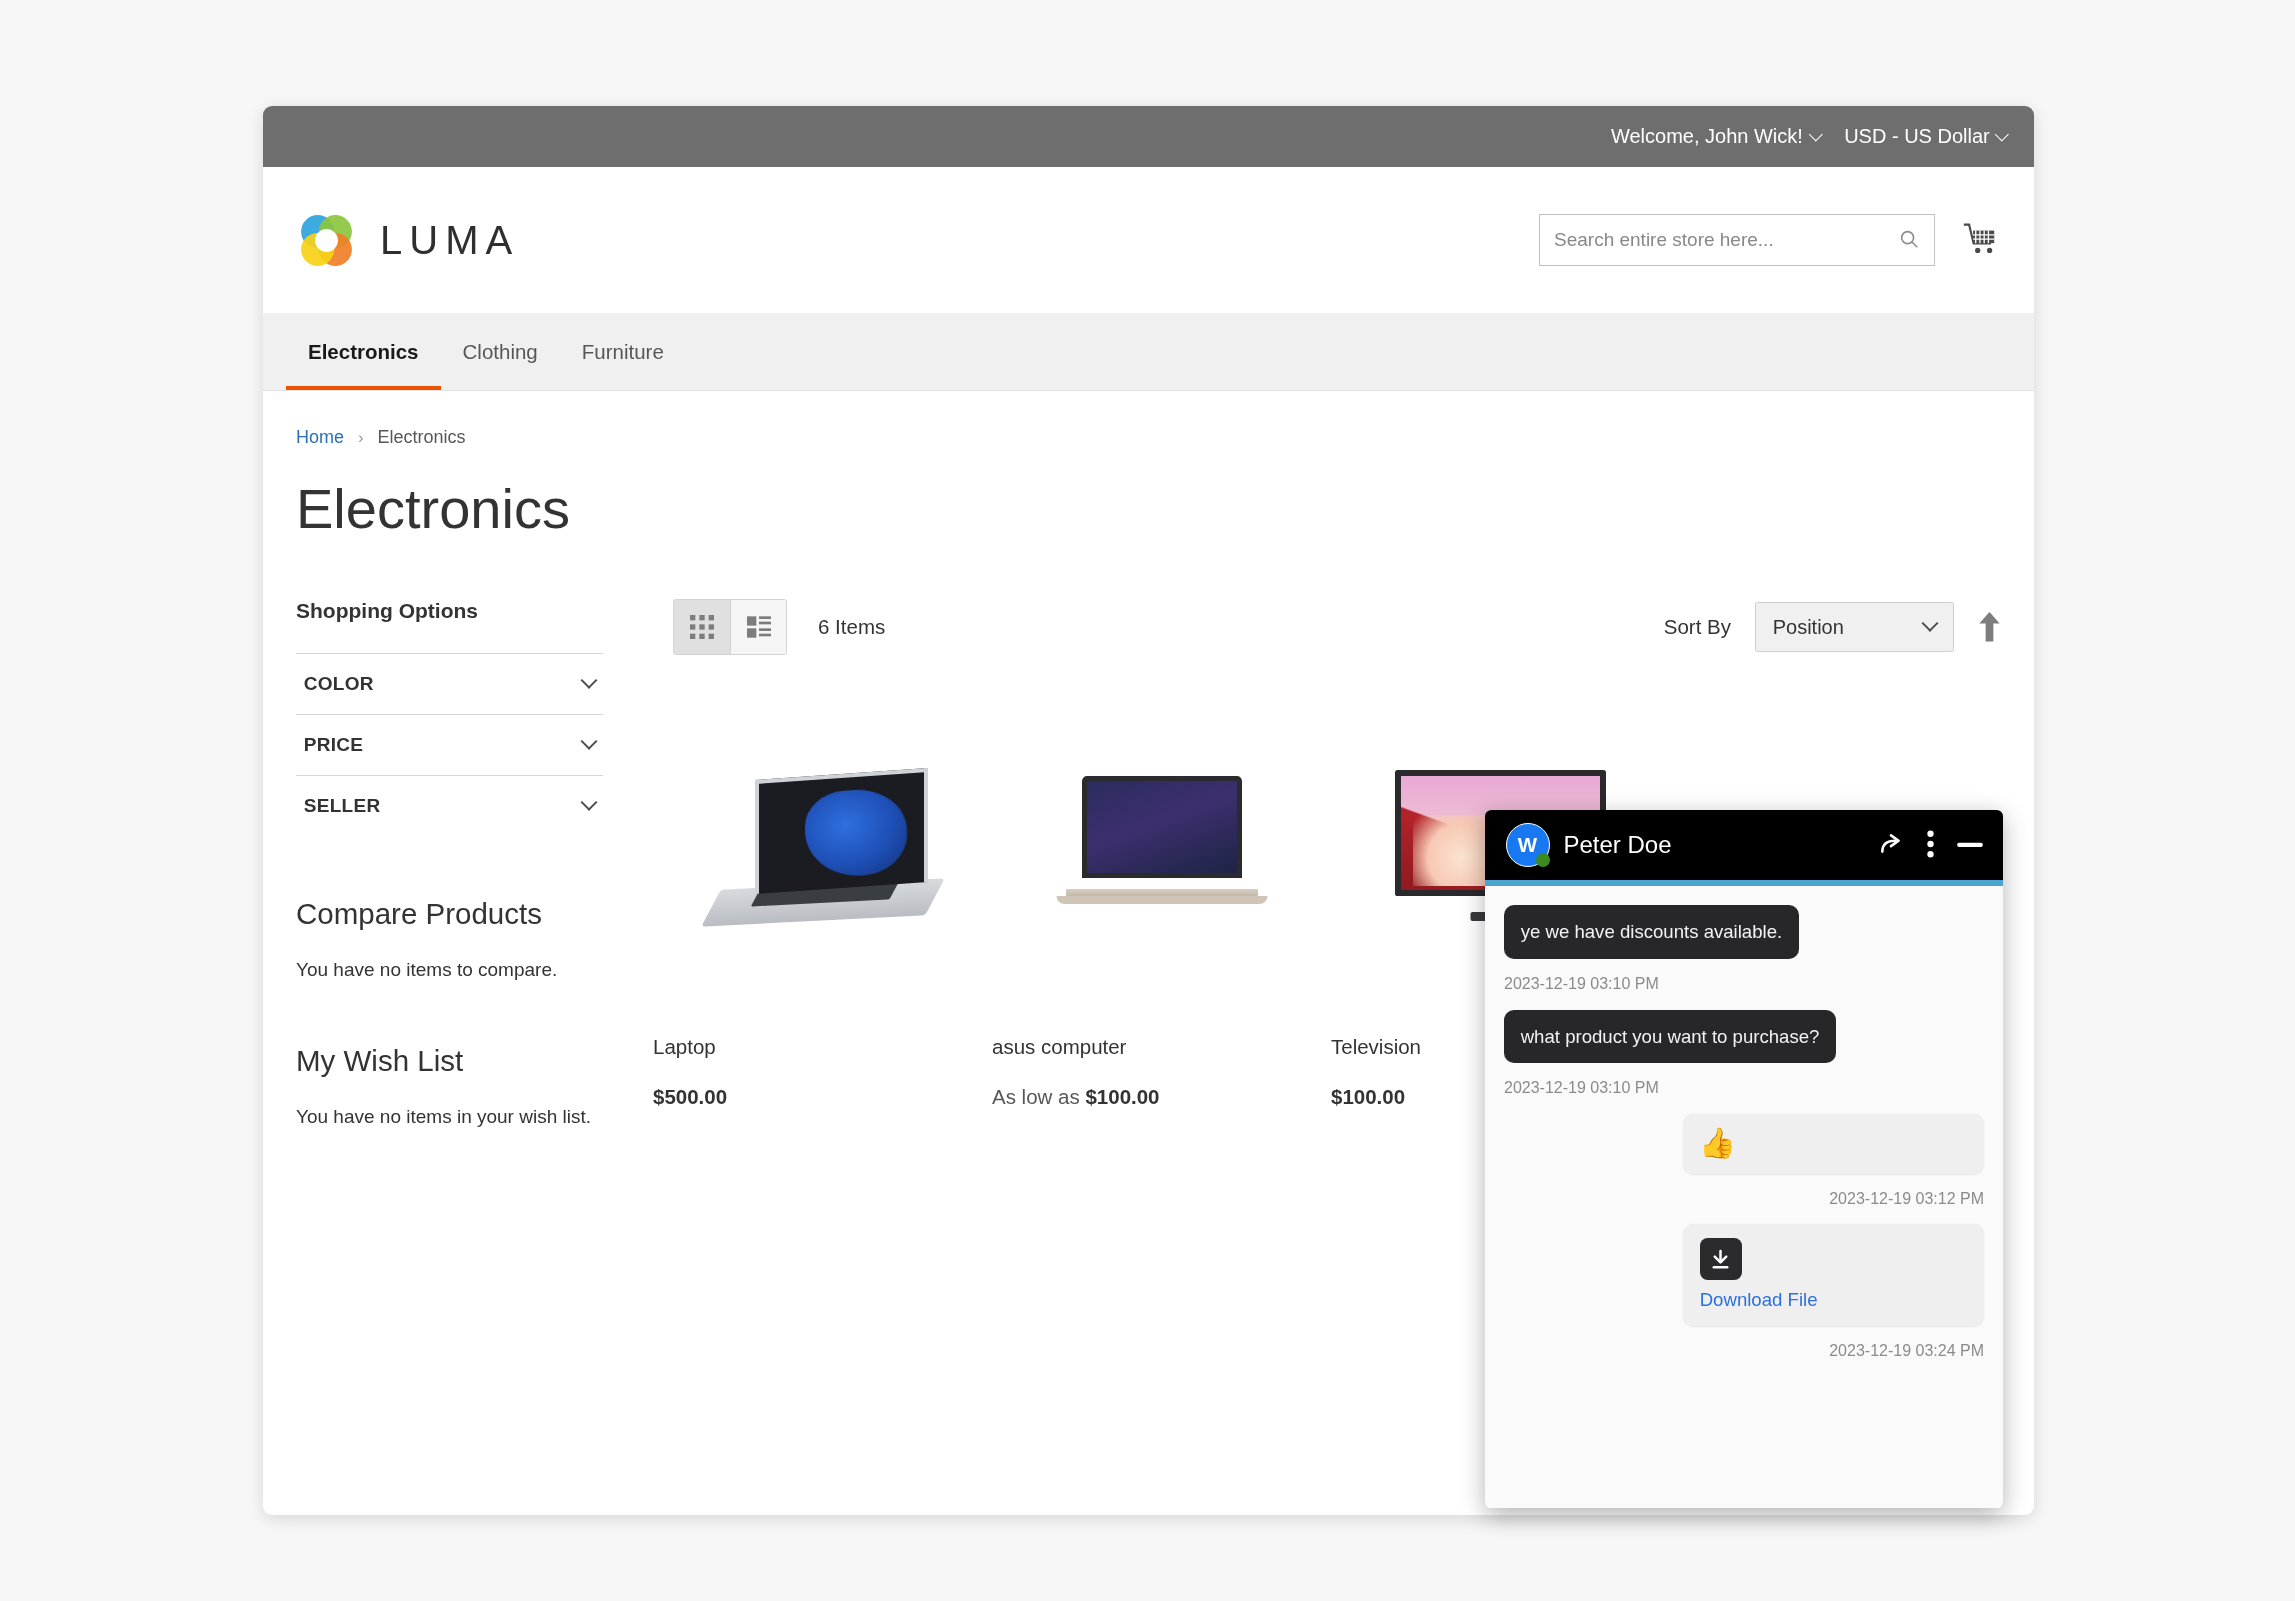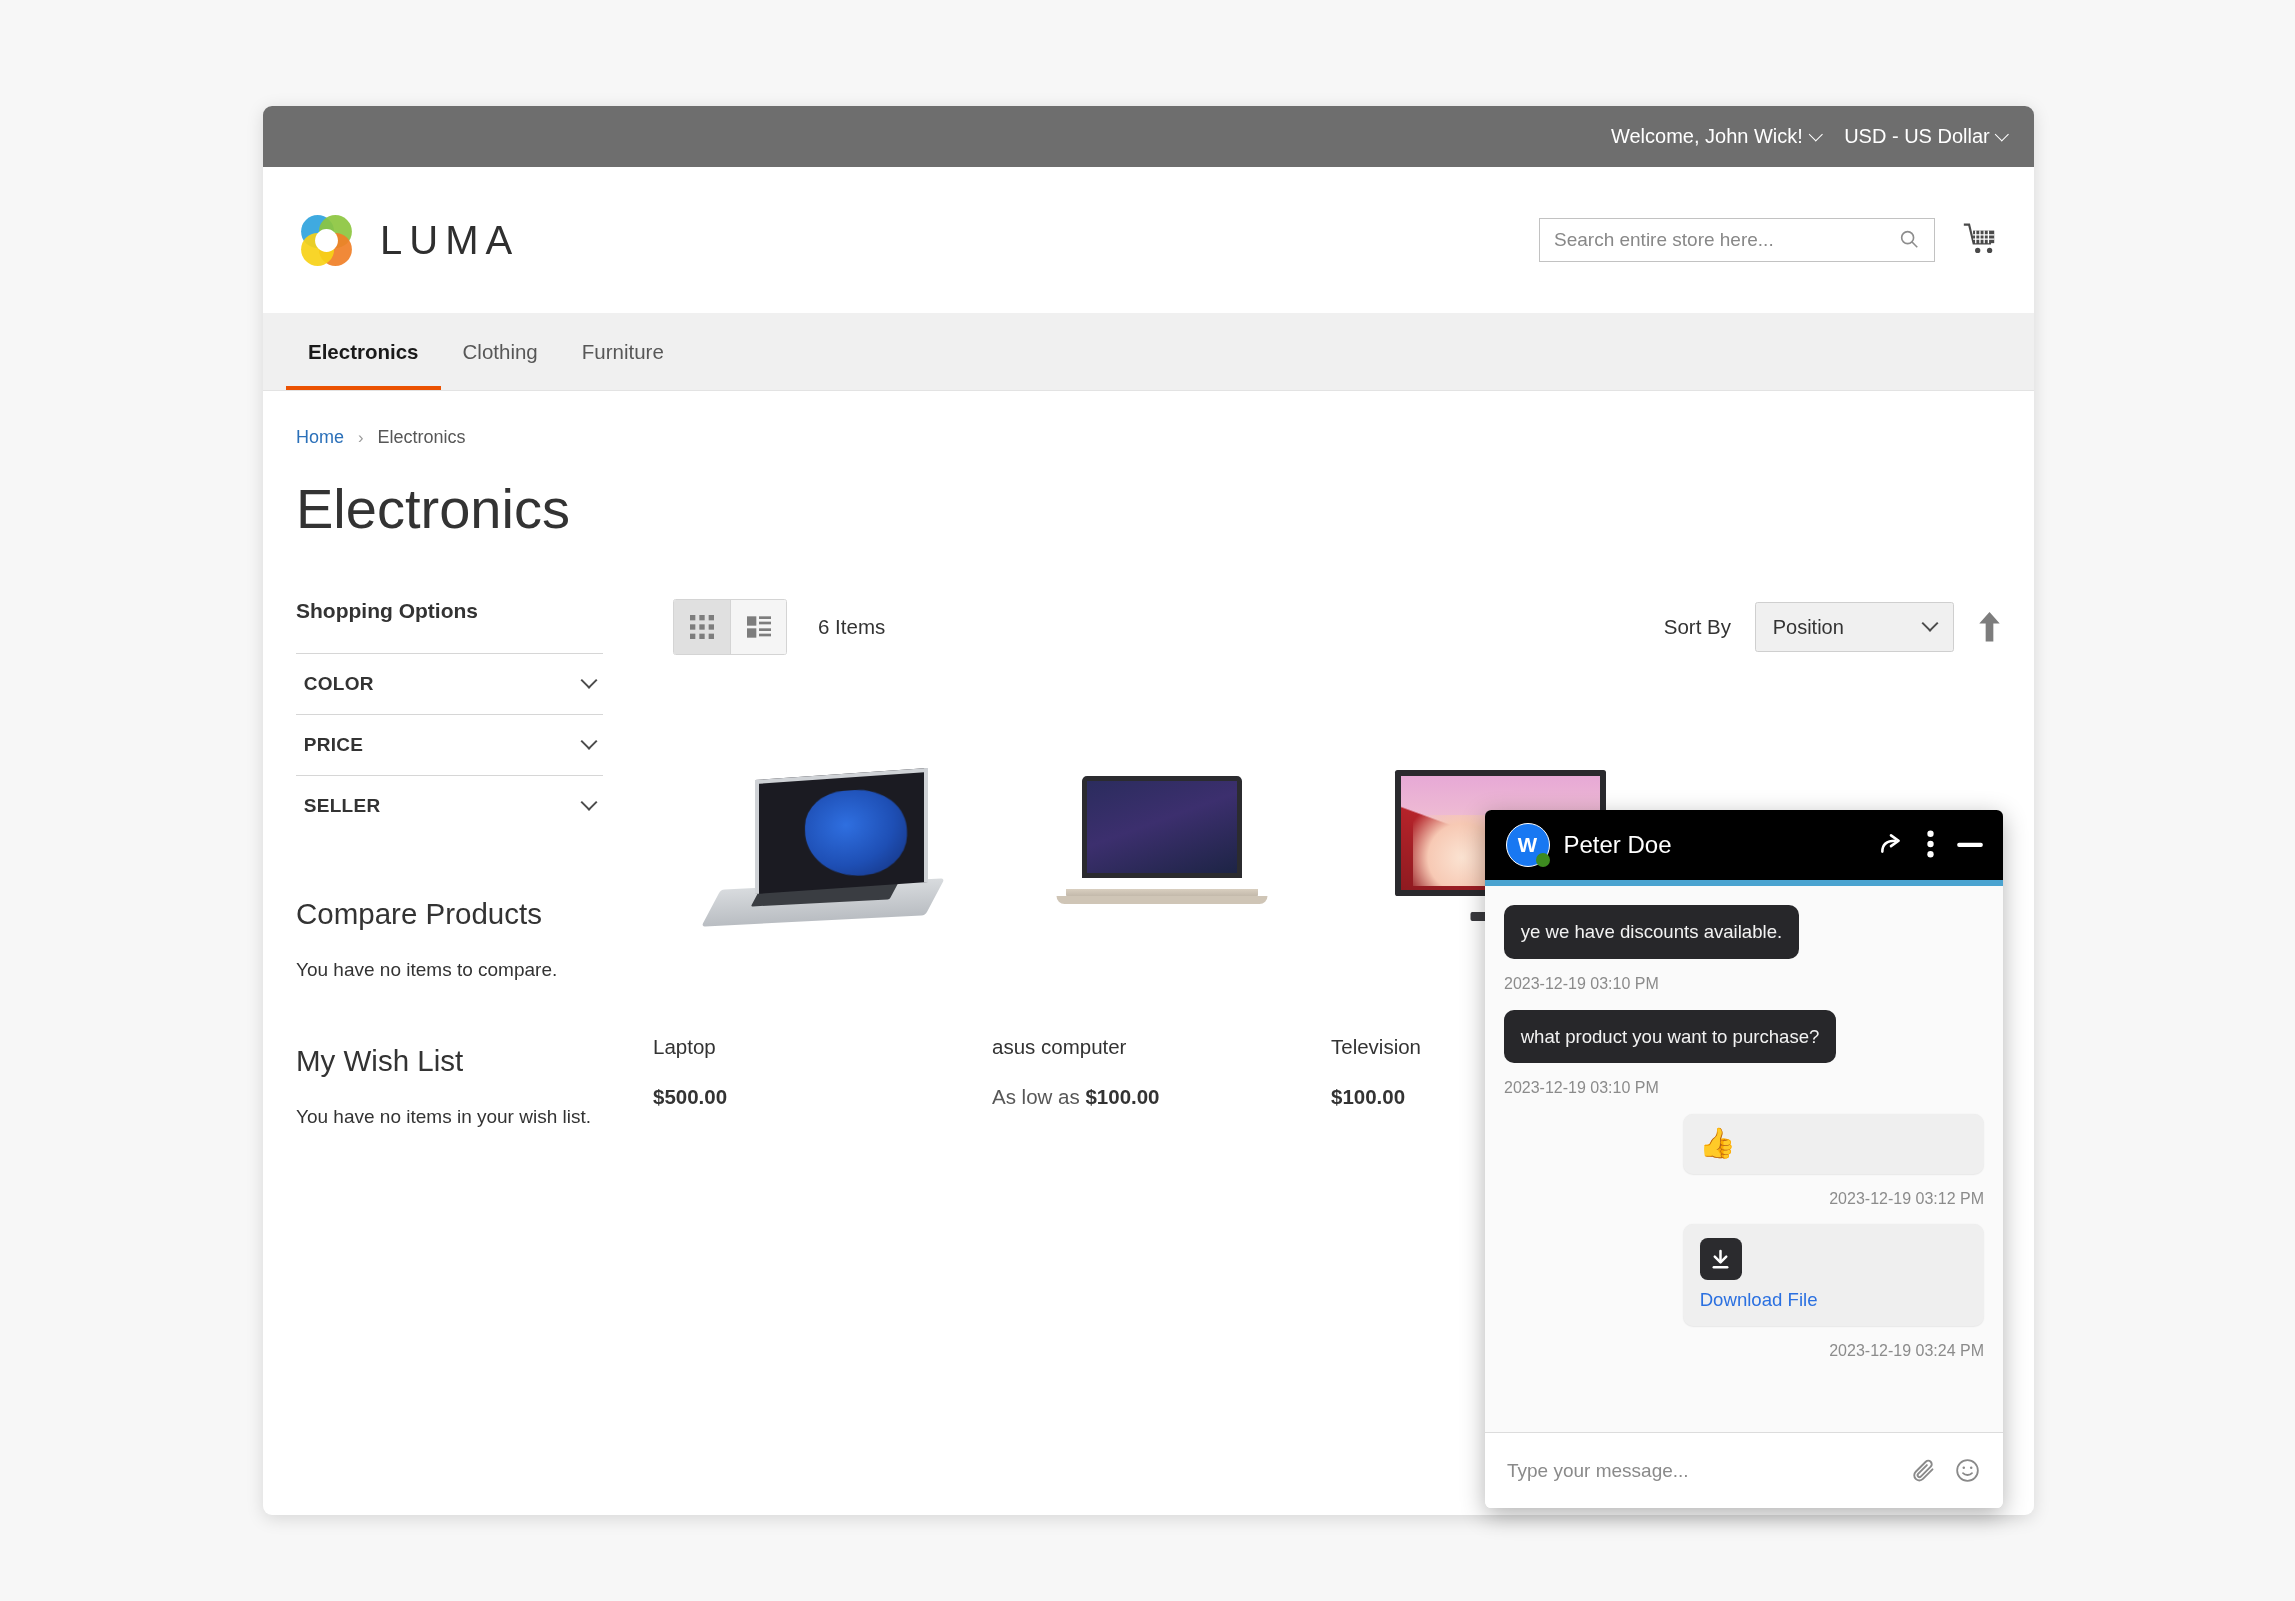--- a/index.html
+++ b/index.html
@@ -66,21 +66,21 @@
   }
   .header-right {
     position: absolute;
     right: 33px; top: 50%;
     transform: translateY(-50%);
     display: flex;
     align-items: center;
     gap: 26px;
   }
   .searchbox {
-    width: 396px; height: 44px;
+    width: 396px; height: 52px;
     border: 1.3px solid #c2c2c2;
     background: #ffffff;
     display: flex;
     align-items: center;
     padding: 0 14px;
     position: relative;
   }
   .searchbox input {
     flex: 1;
     border: none; outline: none;
@@ -731,30 +731,14 @@
             <line x1="5" y1="20" x2="19" y2="20"></line>
           </svg>
         </div>
         <span class="dl-link">Download File</span>
       </div>
       <div class="msg-time">2023-12-19 03:24 PM</div>
     </div>
 
   </div>
 
-  <div class="chat-input">
-    <input type="text" placeholder="Type your message..." style="">
-    <span class="ci-icon">
-      <svg width="27" height="27" viewBox="0 0 24 24" fill="none" stroke="#8a8a8a" stroke-width="1.7" stroke-linecap="round">
-        <path d="M20 11 L11.5 19.5 a4.5 4.5 0 0 1 -6.4 -6.4 L14 4.2 a3.1 3.1 0 0 1 4.4 4.4 L9.6 17.4 a1.7 1.7 0 0 1 -2.4 -2.4 L15 7.2"></path>
-      </svg>
-    </span>
-    <span class="ci-icon">
-      <svg width="27" height="27" viewBox="0 0 24 24" fill="none" stroke="#8a8a8a" stroke-width="1.6">
-        <circle cx="12" cy="12" r="9.2"></circle>
-        <circle cx="8.7" cy="9.6" r="1.1" fill="#8a8a8a" stroke="none"></circle>
-        <circle cx="15.3" cy="9.6" r="1.1" fill="#8a8a8a" stroke="none"></circle>
-        <path d="M8 14.4 a5 4 0 0 0 8 0" stroke-linecap="round"></path>
-      </svg>
-    </span>
-  </div>
 </div>
 
 
 </body></html>

